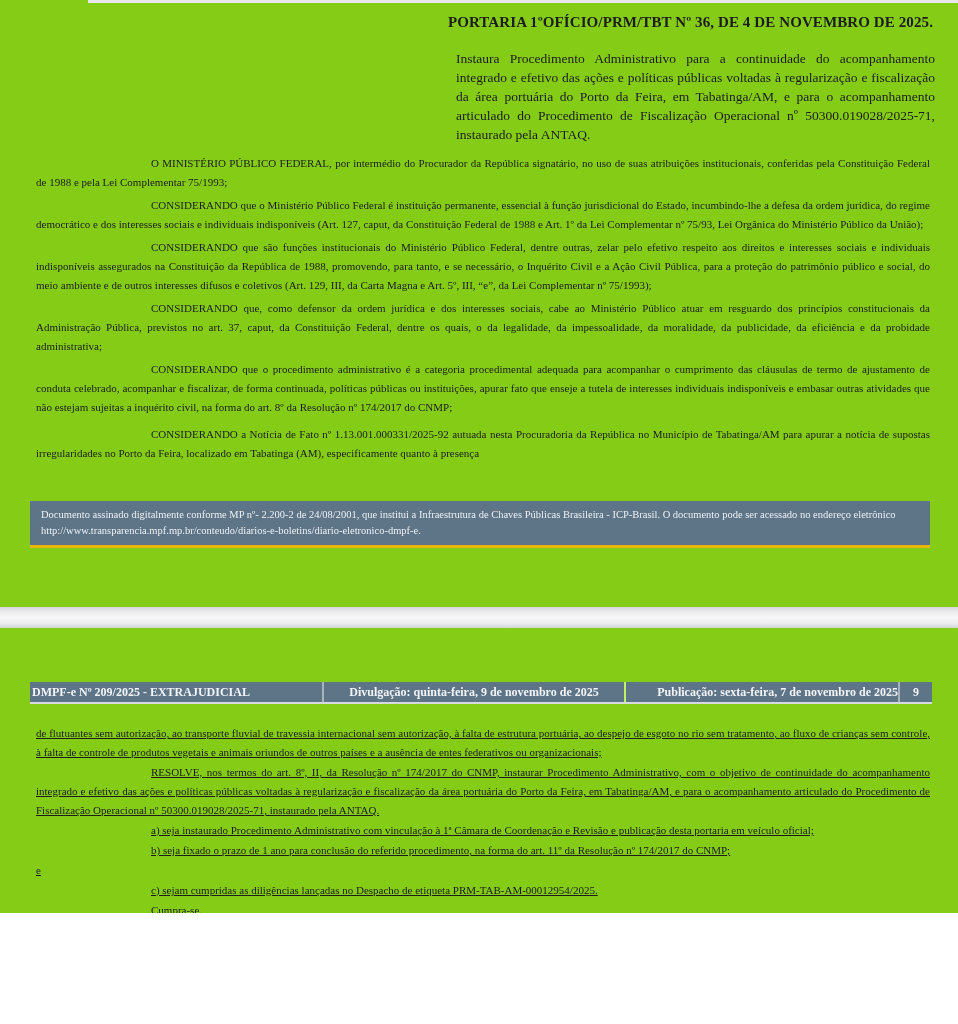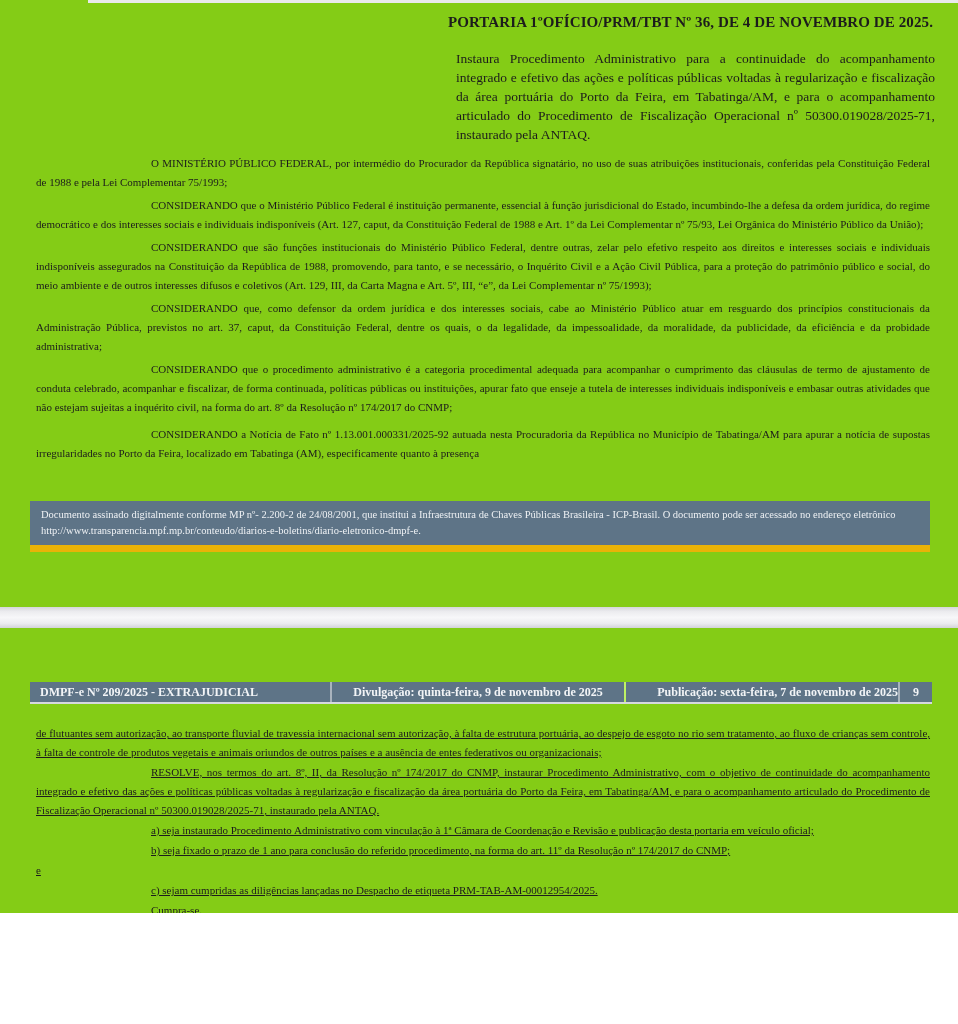--- a/index.html
+++ b/index.html
@@ -38,39 +38,39 @@
   .body-text p + p{margin-top:4px;}
   .body-text p.flush{text-indent:0;}
   .body-text p.gap{margin-top:8px;}
   
   .sign-notice{
     position:absolute;top:501px;left:30px;right:28px;
     background:var(--band,#5e7487);
     color:#eef1f4;
     font-size:10.5px;line-height:15.5px;
     padding:6px 8px 7px 11px;
-    border-bottom:7px solid #eab308;
+    border-bottom:3px solid #eab308;
     text-align:left;
   }
   
   .page-gap{
     position:absolute;top:607px;left:0;width:100%;height:21px;
     background:linear-gradient(180deg,#d6d6db 0%,#ececef 22%,#f7f7f9 50%,#ececef 78%,#d3d3d8 100%);
   }
   
   .band2{
     position:absolute;top:682px;left:30px;right:26px;height:20px;
     background:var(--band,#5e7487);
     color:#f2f4f6;
     display:flex;align-items:stretch;
     font-size:12px;font-weight:bold;
     border-bottom:2px solid #d6d9dd;
   }
   .band2 .cell{line-height:20px;white-space:nowrap;overflow:hidden;}
-  .band2 .c1{flex:0 0 290px;padding-left:10px;}
+  .band2 .c1{flex:0 0 290px;padding-left:2px;}
   .band2 .c2{flex:1;text-align:center;border-left:2px solid #a9b3bd;}
   .band2 .c3{flex:0 0 272px;text-align:right;border-left:2px solid #bef264;}
   .band2 .c4{flex:0 0 32px;text-align:center;border-left:2px solid #a9b3bd;}
   
   .page2{position:absolute;top:724px;left:0;right:0;}
   .page2 .body-text{margin-top:0;text-decoration:underline;}
   .page2 .body-text p + p{margin-top:1px;}
   .signature{
     margin:13px 30px 0 0;
     text-align:right;

